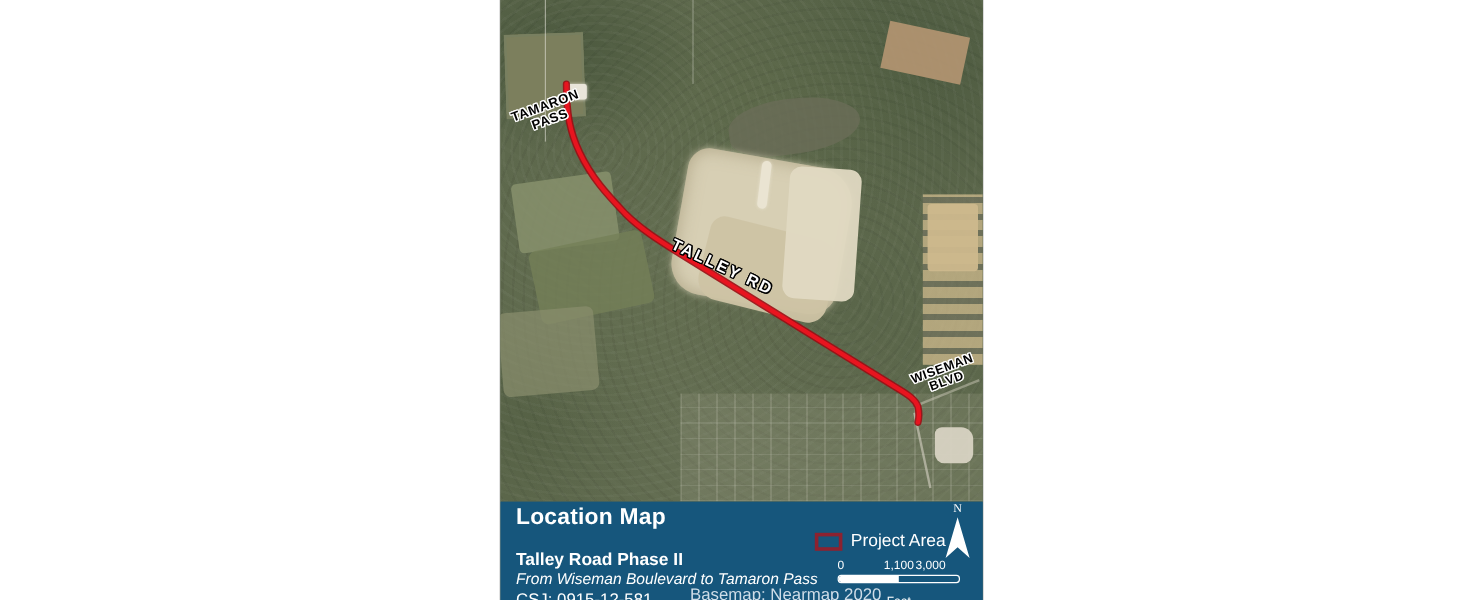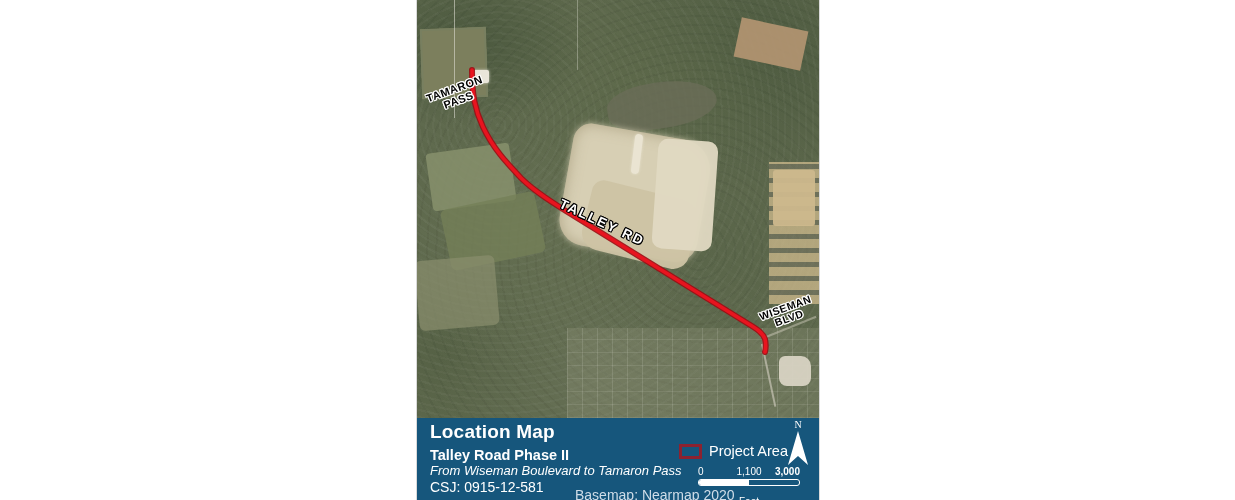--- a/index.html
+++ b/index.html
@@ -58,35 +58,35 @@
     text-shadow:-1px -1px 0 #fff,1px -1px 0 #fff,-1px 1px 0 #fff,1px 1px 0 #fff,0 -1px 0 #fff,0 1px 0 #fff,-1px 0 0 #fff,1px 0 0 #fff;}
   .halo-black{color:#fff;
     text-shadow:-1px -1px 0 #000,1px -1px 0 #000,-1px 1px 0 #000,1px 1px 0 #000,0 -1px 0 #000,0 1px 0 #000,-1px 0 0 #000,1px 0 0 #000;}
   .lbl-tamaron{left:8px;top:94px;font-size:11px;transform:rotate(-20deg);transform-origin:left top;text-align:center;letter-spacing:.5px;}
   .lbl-talley{left:146px;top:197px;font-size:13.5px;transform:rotate(25deg);transform-origin:left top;letter-spacing:2px;}
   .lbl-wiseman{left:341px;top:312px;font-size:10.5px;transform:rotate(-20deg);transform-origin:left top;text-align:center;letter-spacing:.5px;}
   
   .panel{position:absolute;left:0;top:418px;width:402px;height:82px;background:var(--panel-bg,#16567C);color:#fff;}
   .panel-text{position:absolute;left:13px;top:3px;}
   .tb-title{font-size:19px;font-weight:bold;text-underline-offset:3px;letter-spacing:.2px;}
-  .tb-sub{font-size:14.5px;font-weight:bold;margin-top:4px;}
+  .tb-sub{font-size:14.5px;font-weight:bold;margin-top:16px;}
   .tb-desc{font-size:13px;margin-top:0px;font-style:italic;}
   .tb-county{font-size:13.5px;margin-top:2px;}
   .tb-csj{font-size:14px;margin-top:1px;}
   .credit{position:absolute;left:158px;top:69px;font-size:14px;color:#cfdde8;}
   .legend{position:absolute;left:262px;top:25px;display:flex;align-items:center;gap:7px;}
   .legend-swatch{width:17px;height:9px;background:transparent;border:3px solid var(--legend-outline,#8C2230);}
   .legend-label{font-size:14.5px;font-weight:normal;}
   .north{position:absolute;left:368px;top:1px;width:26px;text-align:center;}
   .north-n{font-family:"Liberation Serif", serif;font-size:10px;color:#fff;}
   .scalebar{position:absolute;left:281px;top:48px;width:102px;}
   .scale-labels{position:relative;height:12px;font-size:10px;color:#fff;}
   .scale-0{position:absolute;left:0;}
   .scale-mid{position:absolute;left:50%;transform:translateX(-50%);}
-  .scale-max{position:absolute;right:0;font-weight:bold;}
+  .scale-max{position:absolute;right:12px;}
   .scale-track{margin-top:1px;display:flex;height:5px;border:1px solid #fff;border-radius:3px;overflow:hidden;}
   .scale-seg1{flex:1;background:#fff;}
   .scale-seg2{flex:1;background:transparent;}
   .scale-unit{margin-top:10px;text-align:center;font-size:10px;color:#fff;}
 </style>
 </head>
 <body>
 
 <div class="page">
   <div class="map-doc">

